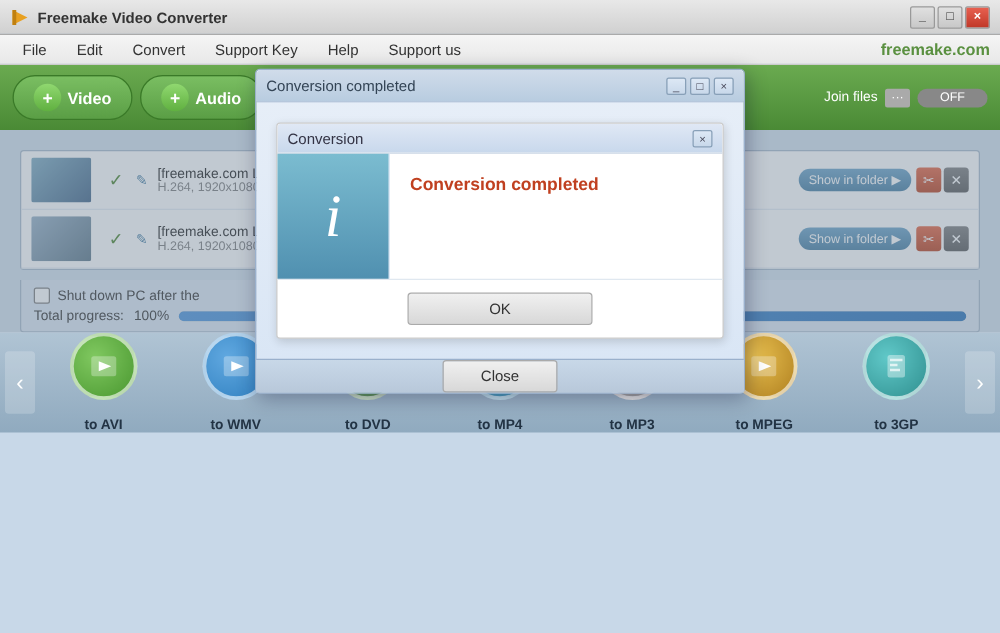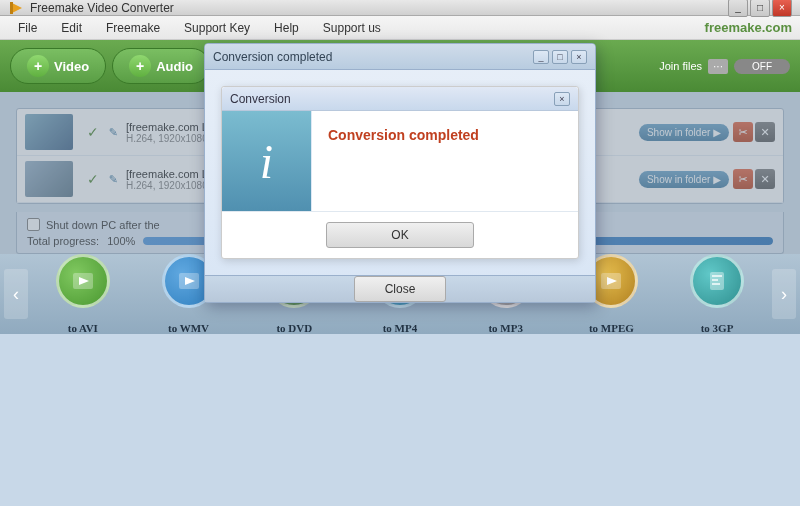--- a/index.html
+++ b/index.html
@@ -9,26 +9,27 @@
       background: #c8d8e8;
       width: 800px;
       height: 506px;
       overflow: hidden;
       user-select: none;
     }
 
     
     .title-bar {
       background: linear-gradient(to bottom, #e8e8e8, #d0d0d0);
-      height: 16px;
+      height: 28px;
       display: flex;
       align-items: center;
       justify-content: space-between;
       padding: 0 8px;
       border-bottom: 1px solid #aaa;
+      font-weight: bold;
     }
     .title-bar-left {
       display: flex;
       align-items: center;
       gap: 6px;
     }
     .title-bar-icon {
       width: 16px;
       height: 16px;
     }
@@ -325,21 +326,20 @@
       cursor: pointer;
       flex-shrink: 0;
     }
     .format-items { display: flex; flex: 1; justify-content: space-around; align-items: center; }
     .format-item {
       display: flex;
       flex-direction: column;
       align-items: center;
       cursor: pointer;
       gap: 14px;
-      font-family: Liberation Serif, serif;
     }
     .format-circle {
       width: 54px;
       height: 54px;
       border-radius: 50%;
       display: flex;
       align-items: center;
       justify-content: center;
       border: 3px solid rgba(255,255,255,0.6);
       font-size: 22px;
@@ -405,21 +405,21 @@
   <div class="title-bar-controls">
     <div class="title-btn">_</div>
     <div class="title-btn">□</div>
     <div class="title-btn" style="background:linear-gradient(to bottom,#e86050,#c03828);color:white;">×</div>
   </div>
 </div>
 
 <div class="menu-bar">
   <span class="menu-item">File</span>
   <span class="menu-item">Edit</span>
-  <span class="menu-item">Freemake</span>
+  <span class="menu-item">Convert</span>
   <span class="menu-item">Support Key</span>
   <span class="menu-item">Help</span>
   <span class="menu-item">Support us</span>
   <span class="menu-brand" style="margin-left:auto;">freemake.com</span>
 </div>
 
 <div class="toolbar">
   <div class="tool-btn">
     <div class="tool-btn-icon">+</div>
     <span>Video</span>

